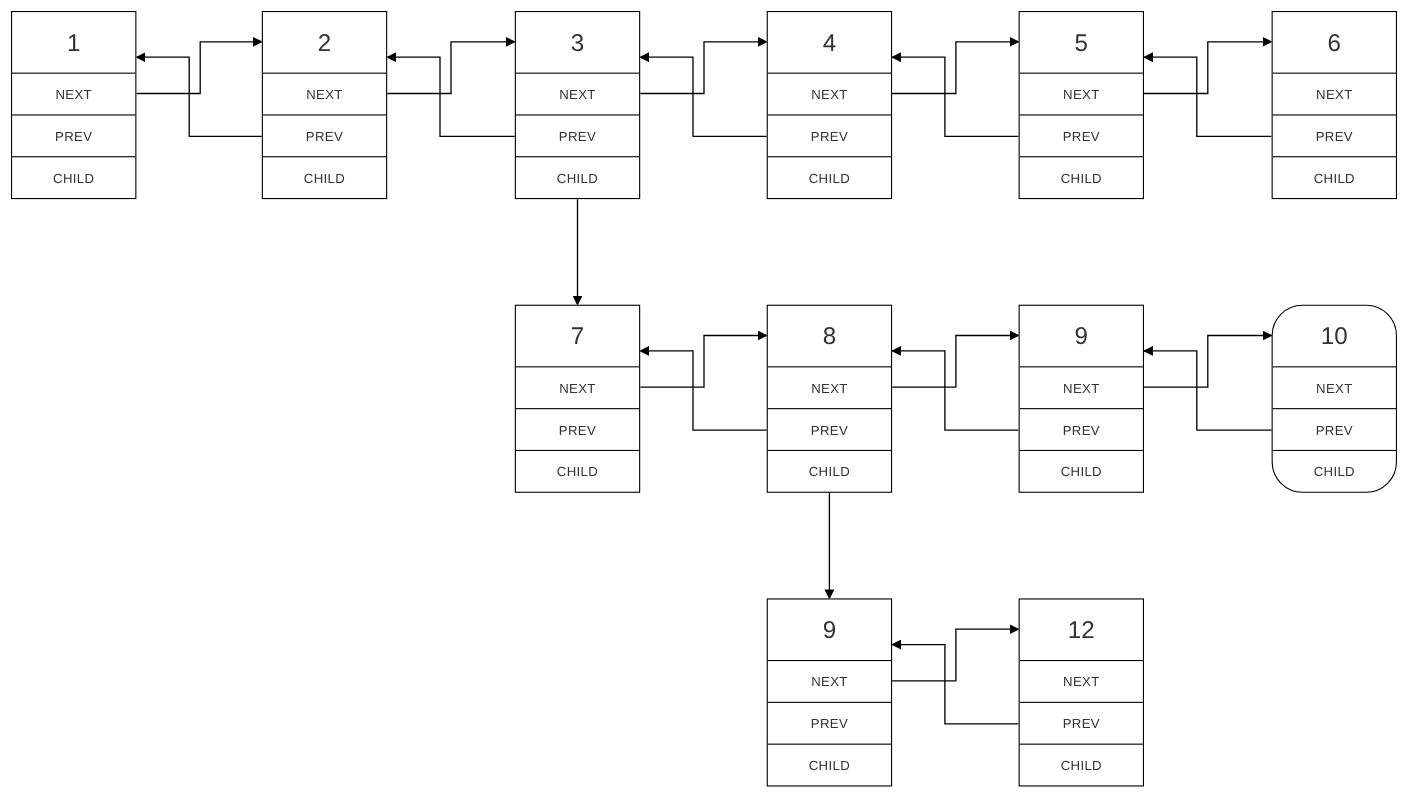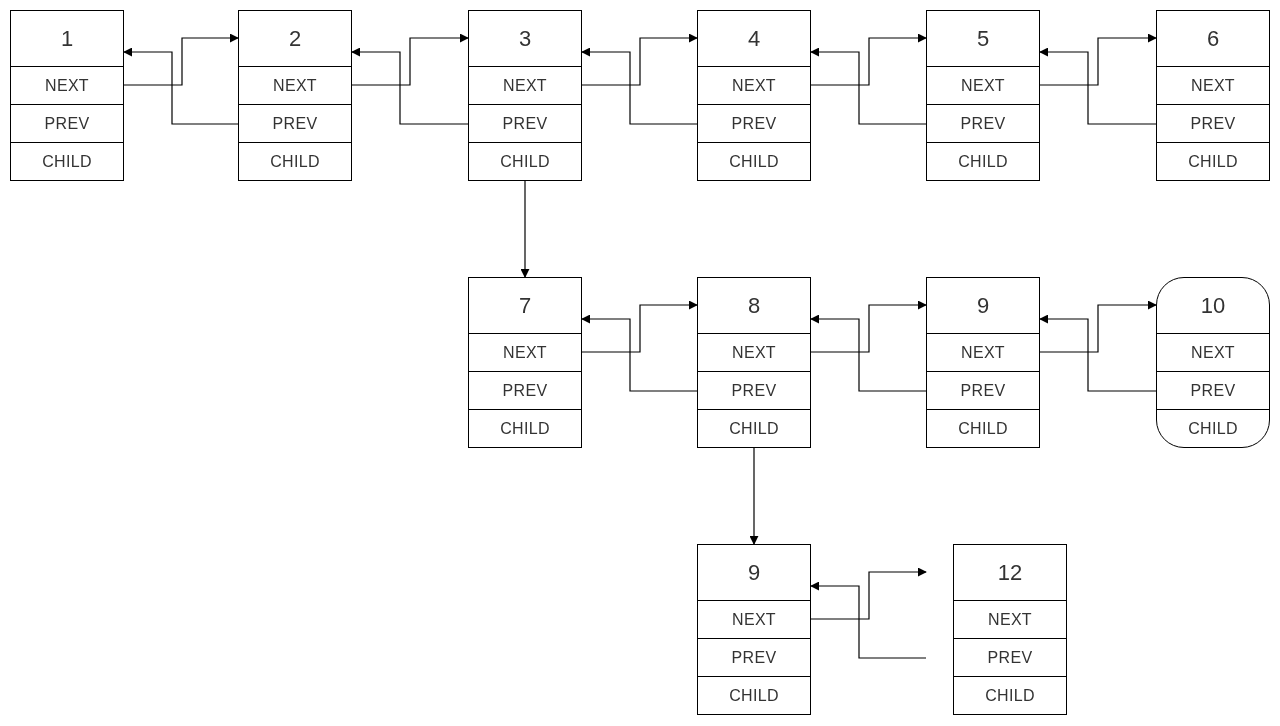--- a/index.html
+++ b/index.html
@@ -41,21 +41,21 @@
     justify-content: center;
     font-size: 22px;
     color: #333333;
   }
   .node-cell {
     flex: 1 1 0;
     border-bottom: 1px solid #000000;
     display: flex;
     align-items: center;
     justify-content: center;
-    font-size: 16px;
+    font-size: 12px;
     letter-spacing: 0.3px;
     color: #333333;
   }
   .node-cell:last-child {
     border-bottom: none;
   }
 </style>
 </head>
 <body>
 
@@ -149,20 +149,20 @@
         <div class="node-cell">NEXT</div>
         <div class="node-cell">PREV</div>
         <div class="node-cell">CHILD</div>
       </div>
       <div class="node" style="left: 697px; top: 544px;">
         <div class="node-header">9</div>
         <div class="node-cell">NEXT</div>
         <div class="node-cell">PREV</div>
         <div class="node-cell">CHILD</div>
       </div>
-      <div class="node" style="left: 953px; top: 544px;">
+      <div class="node" style="left: 926px; top: 544px;">
         <div class="node-header">12</div>
         <div class="node-cell">NEXT</div>
         <div class="node-cell">PREV</div>
         <div class="node-cell">CHILD</div>
       </div>
     </div>
 </div>
 
 </body></html>

